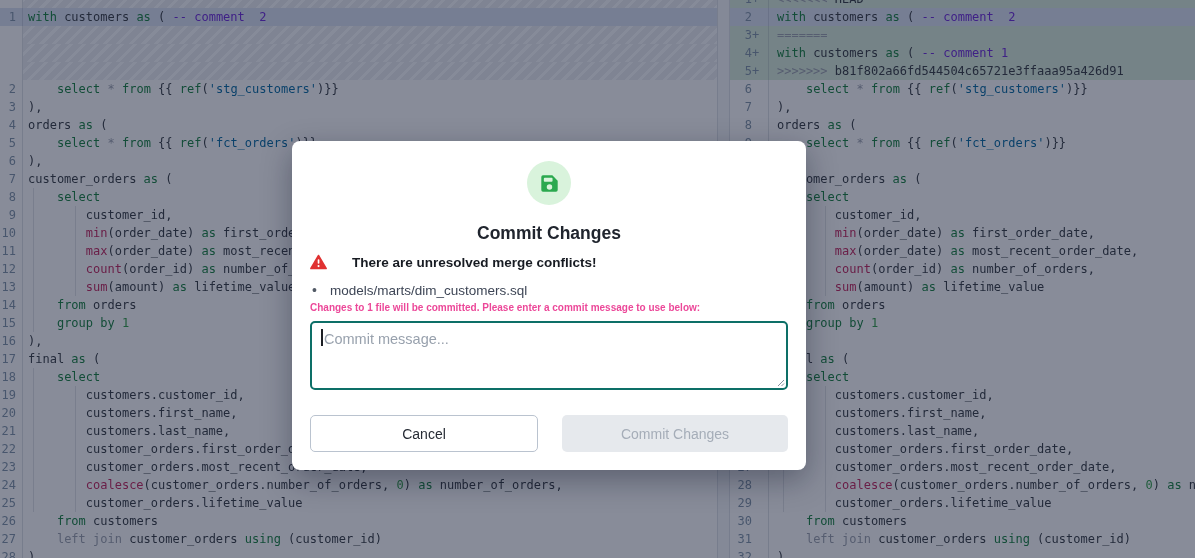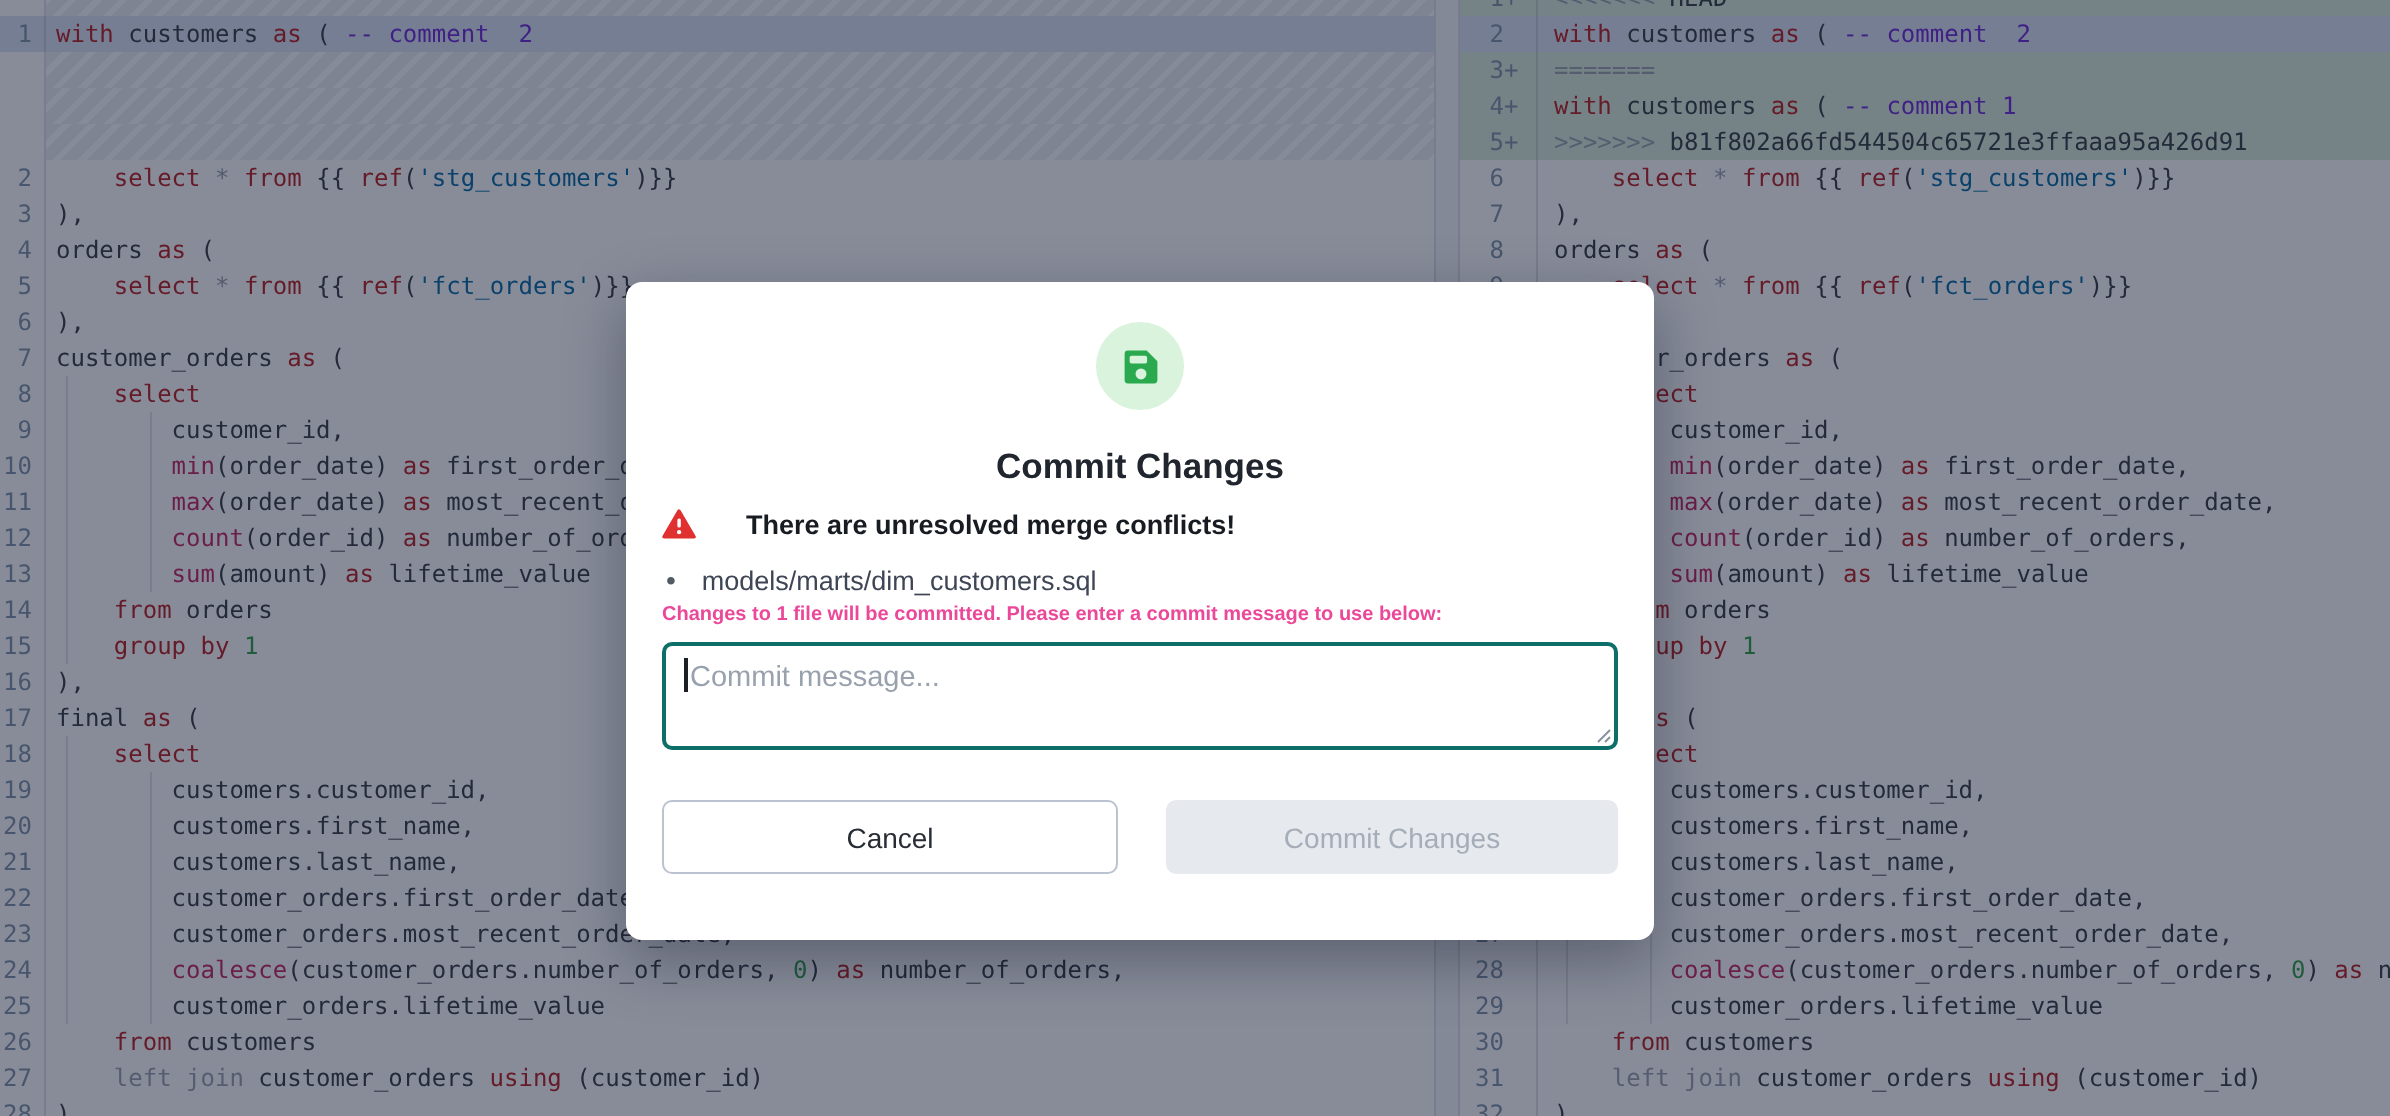--- a/index.html
+++ b/index.html
@@ -18,36 +18,36 @@
   .gut{flex:none;color:#7f93a6;box-sizing:border-box;border-right:1px solid rgba(120,130,150,0.25);display:flex;}
   .pane-left .gut{width:23px;padding-right:6px;}
   .pane-left .gut .num{flex:1;text-align:right;}
   .pane-right .gut{width:39px;padding-right:7px;}
   .pane-right .gut .num{flex:1;text-align:right;}
   .pane-right .gut .plus{width:9px;text-align:left;}
   .code{flex:1;white-space:pre;overflow:hidden;}
   .pane-left .code{padding-left:5px;}
   .pane-right .code{padding-left:8px;}
   .code.hatch{background:repeating-linear-gradient(135deg,#edeff3 0 6px,#fbfcfe 6px 9px);}
-  .t-k{color:#b91c1c;} .t-p{color:#343a40;} .t-c{color:#6d28d9;} .t-s{color:#0369a1;}
+  .t-k{color:#15803d;} .t-p{color:#343a40;} .t-c{color:#6d28d9;} .t-s{color:#0369a1;}
   .t-f{color:#c2255c;} .t-n{color:#2f9e44;} .t-g{color:#9aa0ac;}
   .iguide{position:absolute;width:1px;background:rgba(90,100,120,0.18);}
   
   .overlay{position:absolute;inset:0;background:rgba(18,26,52,0.5);z-index:10;}
   
-  .modal{position:absolute;left:313px;top:141px;width:514px;height:329px;background:#fff;
+  .modal{position:absolute;left:292px;top:141px;width:514px;height:329px;background:#fff;
          border-radius:8px;box-shadow:0 10px 30px rgba(10,15,35,0.35);z-index:20;box-sizing:border-box;}
   .icon-circle{width:44px;height:44px;border-radius:50%;background:#d9f3dc;margin:20px auto 0;
                display:flex;align-items:center;justify-content:center;}
   .modal-title{margin:18px 0 0;font-size:17.5px;line-height:21px;font-weight:700;text-align:center;color:#20252e;}
   .warn-row{margin:10px 18px 0;display:flex;align-items:center;gap:25px;font-weight:700;font-size:13.5px;color:#171b22;}
   .file-row{margin:12px 18px 0 20px;display:flex;align-items:center;gap:13px;font-size:13.5px;color:#3e4656;}
   .bullet{color:#525a66;font-size:14px;}
   .instruction{margin:4px 18px 0;font-weight:700;font-size:10px;color:#ec4899;}
-  .ta-wrap{margin:8px 18px 0;position:relative;height:54px;border-radius:23px;}
+  .ta-wrap{margin:8px 18px 0;position:relative;height:69px;border-radius:23px;}
   .ta-wrap textarea{width:100%;height:100%;box-sizing:border-box;border:2px solid #0d6f67;border-radius:5px;
          padding:8px 12px;font-family:"Liberation Sans",sans-serif;font-size:14.5px;color:#333;resize:none;outline:none;background:#fff;}
   .ta-wrap textarea::placeholder{color:#98a1ad;opacity:1;}
   .caret{position:absolute;left:11px;top:8px;width:1.5px;height:17px;background:#1c1f24;}
   .resize-handle{position:absolute;right:3px;bottom:3px;}
   .btn-row{margin:25px 18px 0;display:flex;gap:24px;}
   .btn-row button{flex:1;height:37px;border-radius:5px;font-size:14px;font-family:"Liberation Sans",sans-serif;cursor:pointer;}
   .btn-cancel{background:#fff;border:1px solid #bac3cf;color:#272c35;}
   .btn-commit{background:#e6e9ed;border:none;color:#a5adb8;}
 </style>

